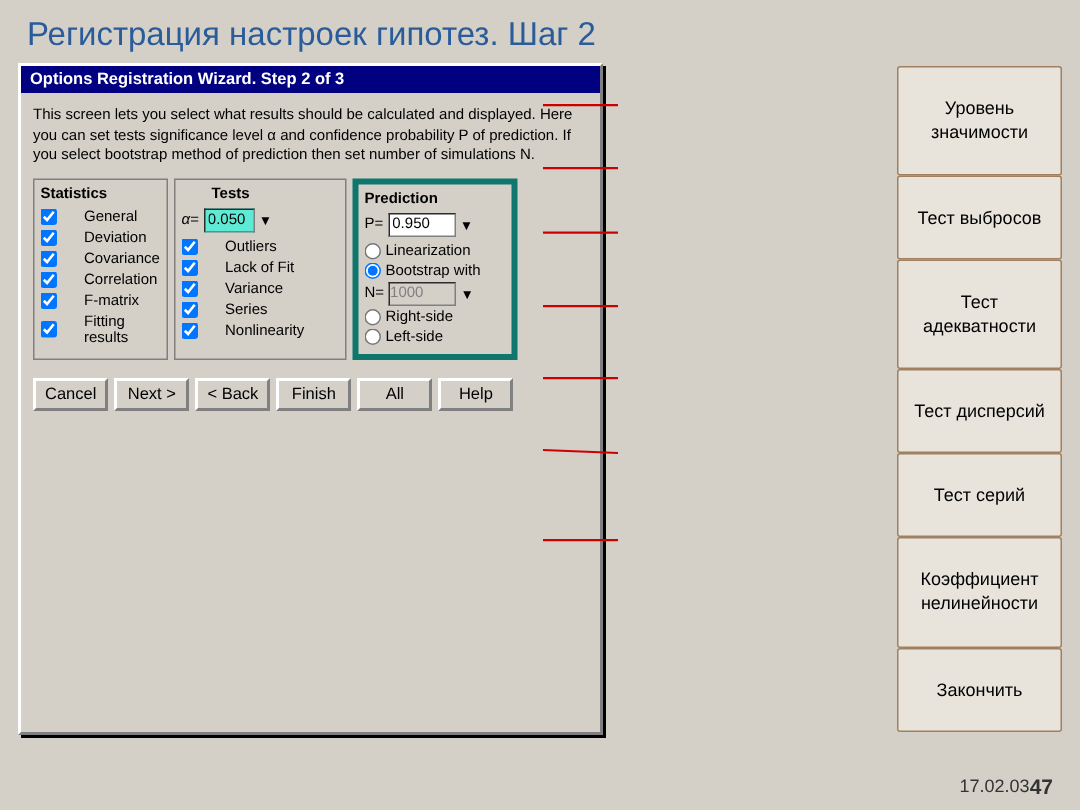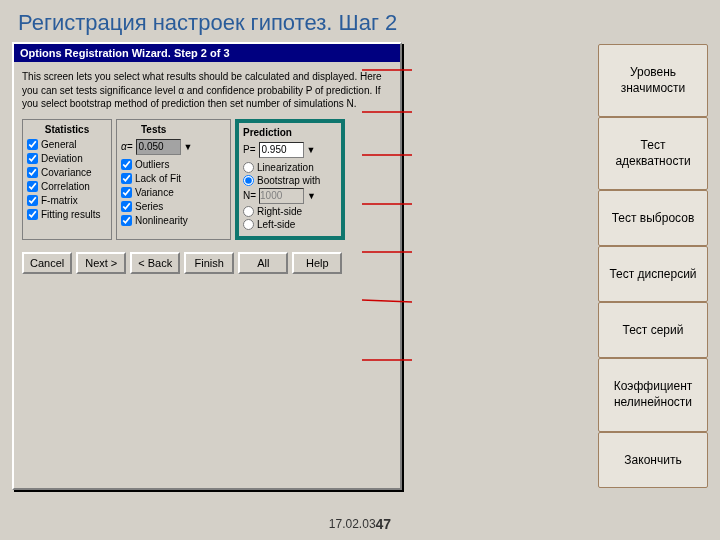--- a/index.html
+++ b/index.html
@@ -62,27 +62,26 @@
       border: 1px solid #808080;
       background: #d4d0c8;
       padding: 4px;
       font-size: 10px;
     }
 
     .col-statistics .col-header {
       font-size: 10px;
       font-weight: bold;
       margin-bottom: 4px;
-      text-align: center;
     }
 
     .checkbox-row {
       display: flex;
       align-items: center;
-      gap: 3px;
+      gap: 18px;
       margin-bottom: 3px;
       font-size: 10px;
     }
 
     .checkbox-row input[type="checkbox"] {
       width: 11px;
       height: 11px;
       margin: 0;
     }
 
@@ -107,26 +106,26 @@
       gap: 3px;
       margin-bottom: 4px;
     }
 
     .alpha-row label {
       font-size: 10px;
       font-style: italic;
     }
 
     .alpha-input {
-      width: 45px;
+      width: 34px;
       height: 16px;
       font-size: 10px;
       border: 1px inset #808080;
       padding: 1px 2px;
-      background: #a3a3a3;
+      background: #5eead4;
     }
 
     .col-prediction {
       width: 110px;
       border: 4px solid #0f766e;
       background: #d4d0c8;
       padding: 4px;
       font-size: 10px;
     }
 
@@ -224,21 +223,21 @@
       top: 0;
       left: 0;
       width: 100%;
       height: 100%;
       pointer-events: none;
       overflow: visible;
     }
 
     .bottom-bar {
       display: flex;
-      justify-content: center;
+      justify-content: flex-end;
       align-items: center;
       padding: 6px 18px 4px 18px;
       font-size: 12px;
       color: #333;
       position: absolute;
       bottom: 4px;
       left: 0;
       right: 0;
     }
 
@@ -378,23 +377,23 @@
       <line x1="-40" y1="70" x2="10" y2="70" stroke="#cc0000" stroke-width="1.5"></line>
       <line x1="-40" y1="113" x2="10" y2="113" stroke="#cc0000" stroke-width="1.5"></line>
       <line x1="-40" y1="162" x2="10" y2="162" stroke="#cc0000" stroke-width="1.5"></line>
       <line x1="-40" y1="210" x2="10" y2="210" stroke="#cc0000" stroke-width="1.5"></line>
       <line x1="-40" y1="258" x2="10" y2="260" stroke="#cc0000" stroke-width="1.5"></line>
       <line x1="-40" y1="318" x2="10" y2="318" stroke="#cc0000" stroke-width="1.5"></line>
     </svg>
 
     <div class="callout-box" style="white-space:pre-line; line-height:1.3;">Уровень
 значимости</div>
+    <div class="callout-box">Тест выбросов</div>
     <div class="callout-box" style="white-space:pre-line; line-height:1.3;">Тест
 адекватности</div>
-    <div class="callout-box">Тест выбросов</div>
     <div class="callout-box">Тест дисперсий</div>
     <div class="callout-box">Тест серий</div>
     <div class="callout-box" style="white-space:pre-line; line-height:1.3;">Коэффициент
 нелинейности</div>
     <div class="callout-box">Закончить</div>
   </div>
 </div>
 
 <div class="bottom-bar">
   <span>17.02.03</span>

